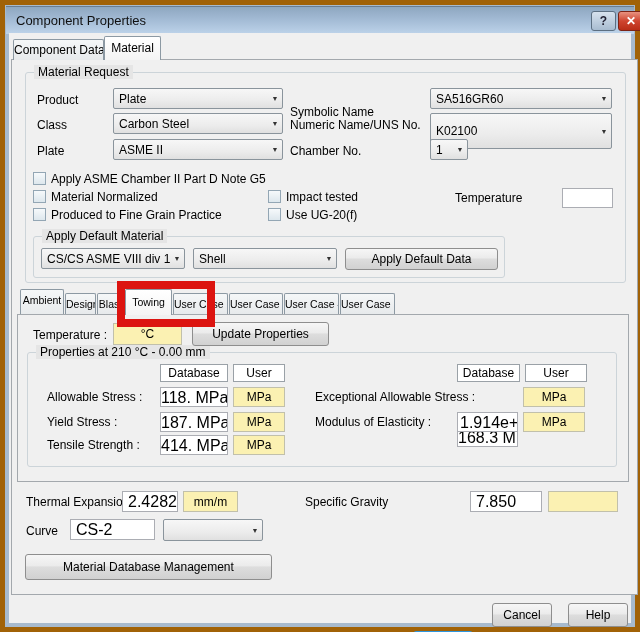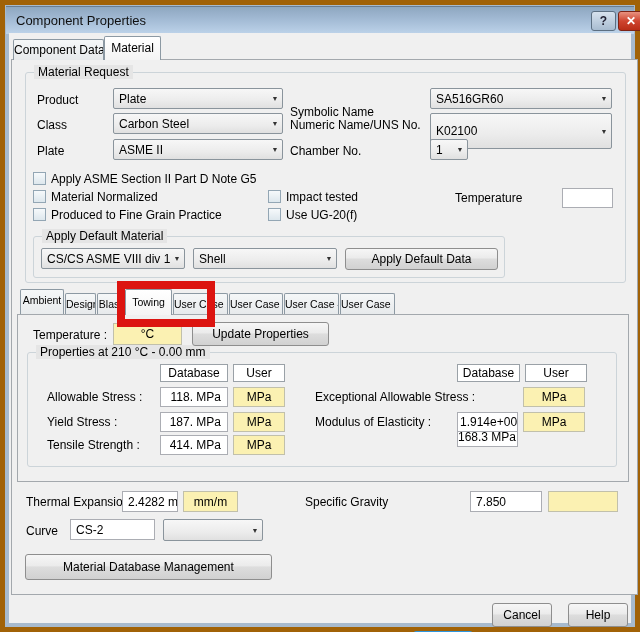--- a/index.html
+++ b/index.html
@@ -28,21 +28,21 @@
   .grp{position:absolute;border:1px solid #ccd4d9;border-radius:3px;box-sizing:border-box;z-index:2;}
   .glabel{position:absolute;top:-8px;left:8px;background:#e5e5e5;padding:0 4px;font-size:12px;color:#000;white-space:nowrap;}
 
   .lbl{position:absolute;font-size:12px;color:#000;white-space:nowrap;z-index:3;}
   .combo{position:absolute;box-sizing:border-box;border:1px solid #8a949c;border-radius:2px;
          background:linear-gradient(180deg,#f7f7f7,#ececec 60%,#e0e0e0);
          font-size:12px;color:#000;display:flex;align-items:center;z-index:3;}
   .combo .cval{flex:1;padding-left:5px;overflow:hidden;white-space:nowrap;}
   .combo .arr{width:14px;font-size:7px;color:#333;text-align:center;flex:0 0 14px;}
   .tf{position:absolute;box-sizing:border-box;background:#fff;border:1px solid #abadb3;
-      font-size:12px;color:#000;line-height:19px;overflow:hidden;white-space:nowrap;z-index:3;}
+      font-size:16px;color:#000;line-height:19px;overflow:hidden;white-space:nowrap;z-index:3;}
   .tf.right{text-align:right;padding-right:6px;}
   .tf.left{text-align:left;padding-left:5px;}
   .yf{position:absolute;box-sizing:border-box;background:#fbf1b2;border:1px solid #c1c0ab;
       font-size:12px;color:#000;text-align:center;line-height:19px;z-index:3;}
   .hdrbox{position:absolute;box-sizing:border-box;background:#fff;border:1px solid #9aa1a7;
       font-size:12px;color:#000;text-align:center;line-height:16px;z-index:3;}
   .btn{position:absolute;box-sizing:border-box;border:1px solid #8e8e8e;border-radius:3px;
        background:linear-gradient(180deg,#f6f6f6,#ebebeb 45%,#dddddd 50%,#d1d1d1);
        font-size:12px;color:#000;text-align:center;display:flex;align-items:center;justify-content:center;z-index:3;}
   .btn.default{border:1px solid #2f96de;box-shadow:inset 0 0 2px 1px #a9d9f5;margin-top:28px;}
@@ -108,21 +108,21 @@
     <span class="cval">ASME II</span>
     <span class="arr">▼</span>
   </div>
   <div class="lbl" style="left:285px;top:139px;">Chamber No.</div>
   <div class="combo" style="left:425px;top:134px;width:38px;height:21px;">
     <span class="cval">1</span>
     <span class="arr">▼</span>
   </div>
 
   <span class="cb" style="left:28px;top:167px;"></span>
-  <div class="lbl" style="left:46px;top:167px;">Apply ASME Section II Part D Note G5</div>
+  <div class="lbl" style="left:46px;top:167px;">Apply ASME Chamber II Part D Note G5</div>
 
   <span class="cb" style="left:28px;top:185px;"></span>
   <div class="lbl" style="left:46px;top:185px;">Material Normalized</div>
 
   <span class="cb" style="left:28px;top:203px;"></span>
   <div class="lbl" style="left:46px;top:203px;">Produced to Fine Grain Practice</div>
 
   <span class="cb" style="left:263px;top:185px;"></span>
   <div class="lbl" style="left:281px;top:185px;">Impact tested</div>
 

